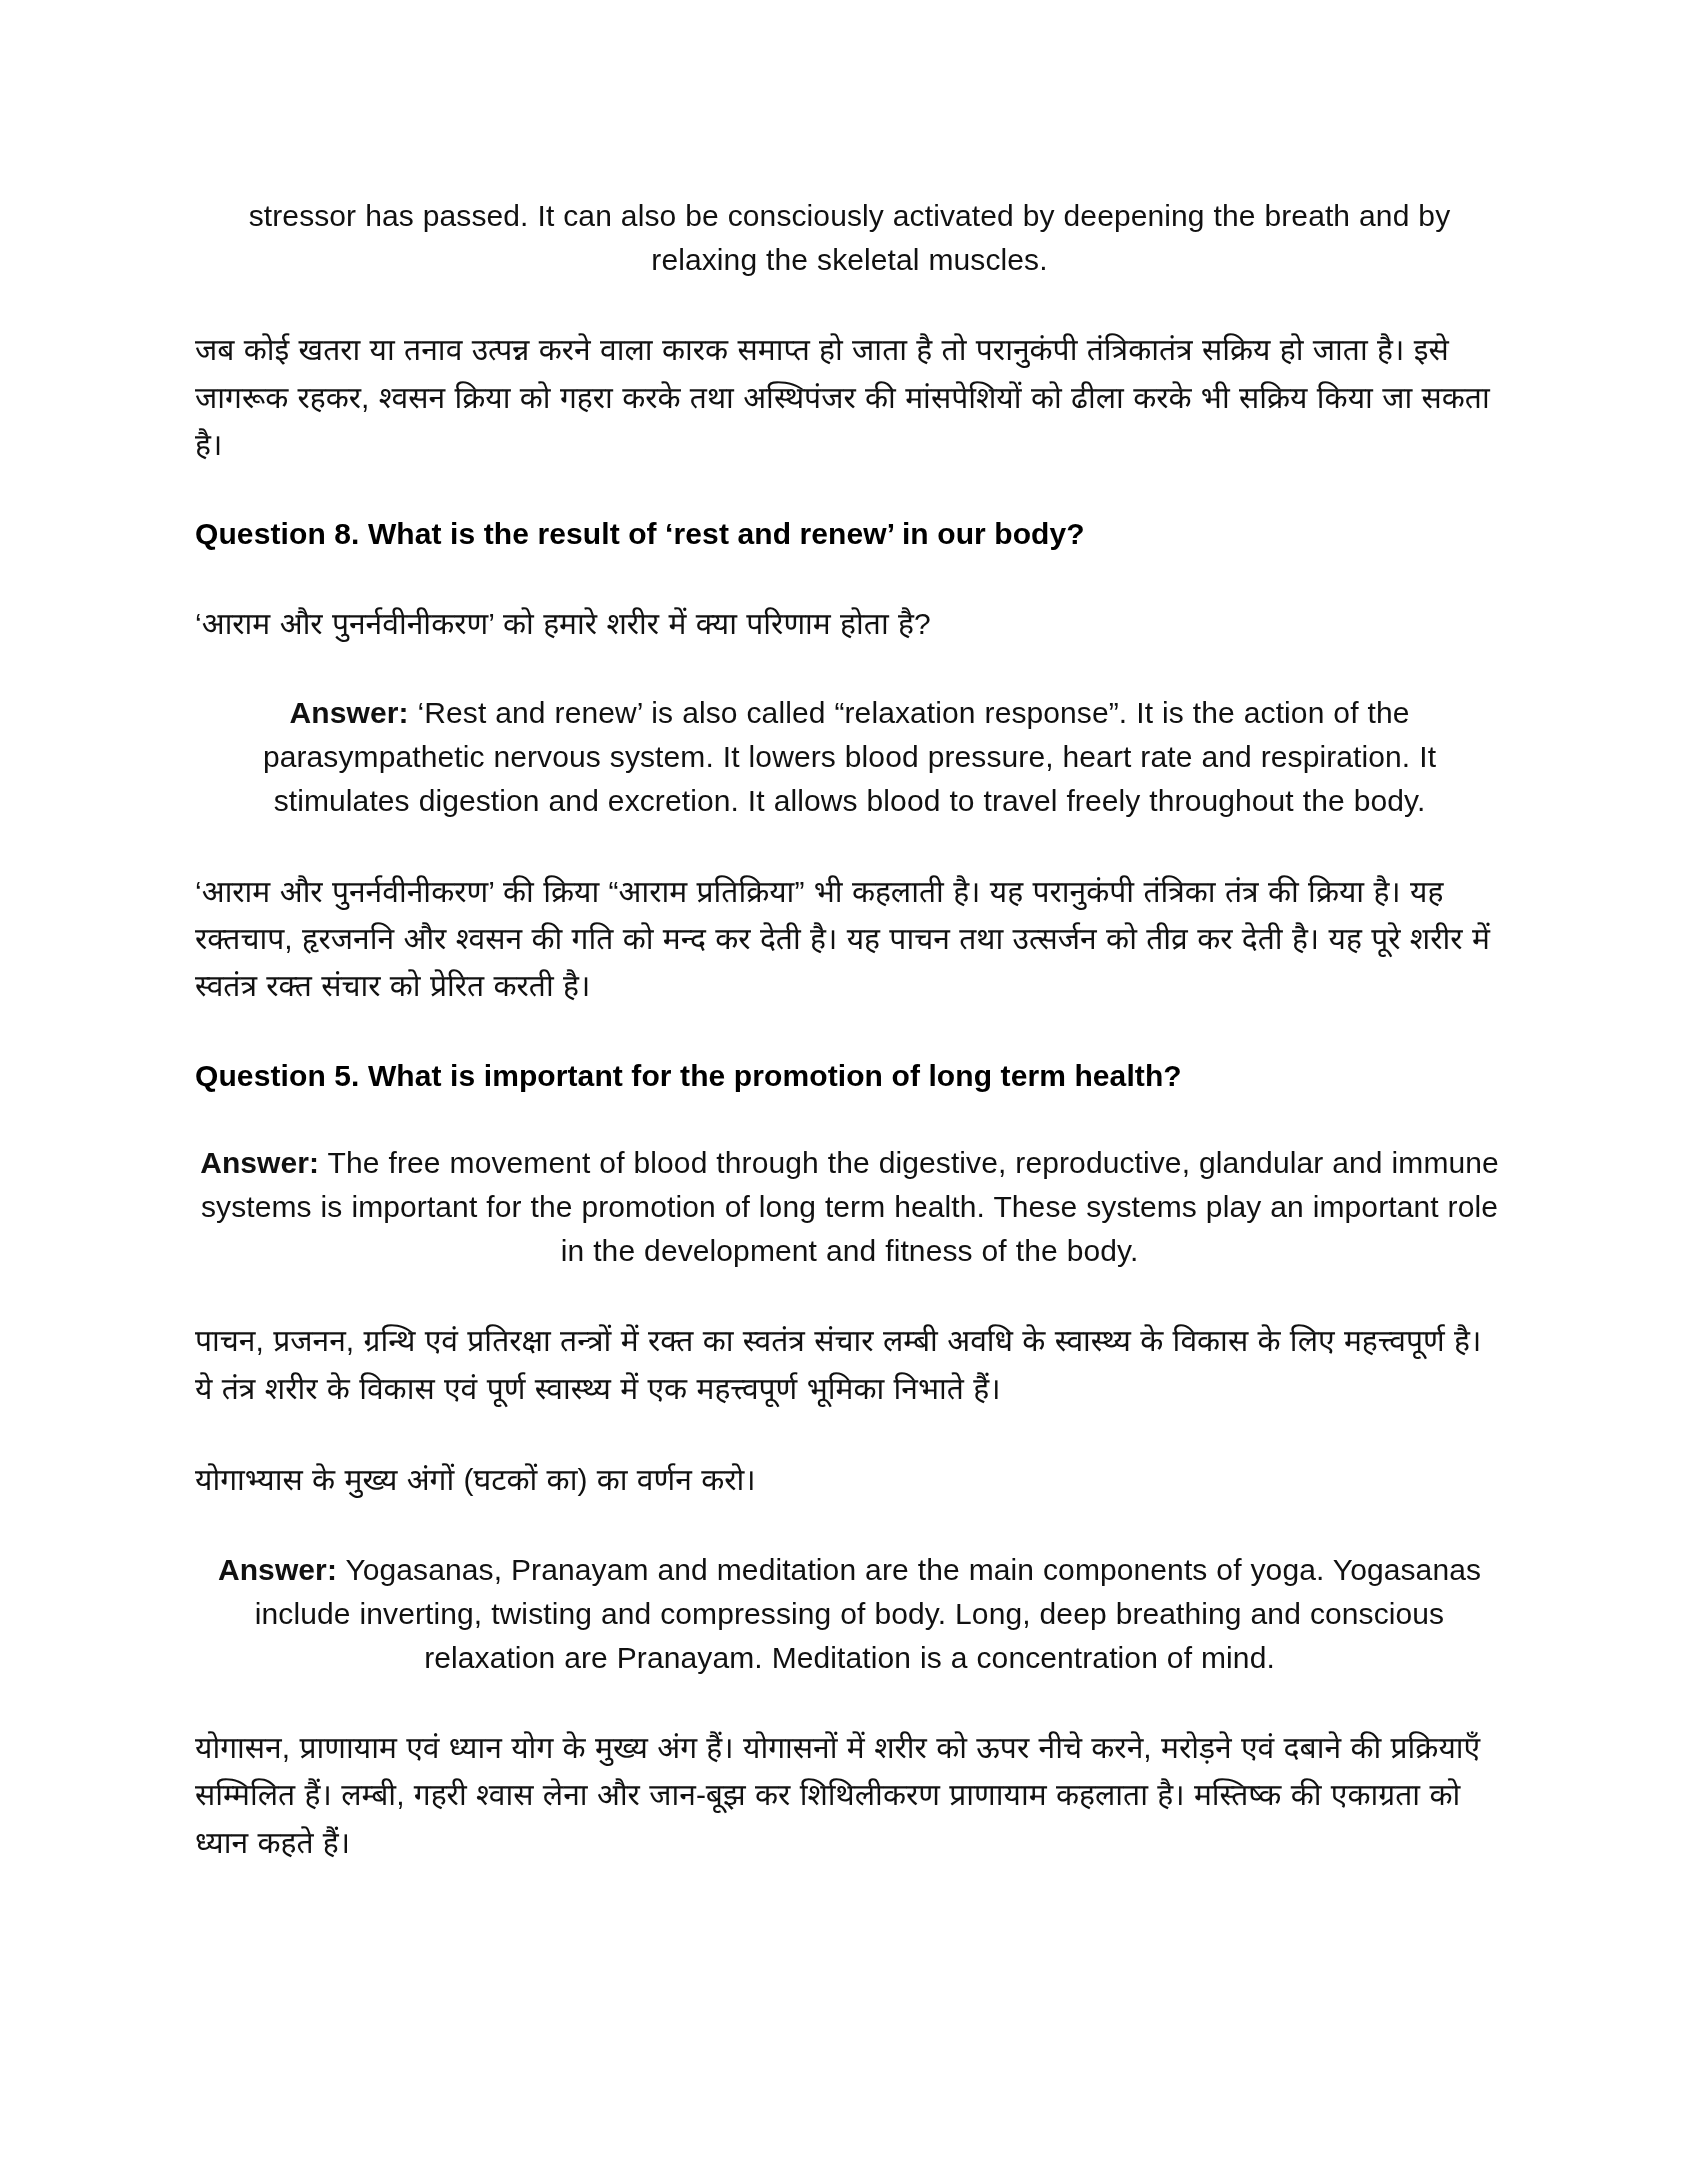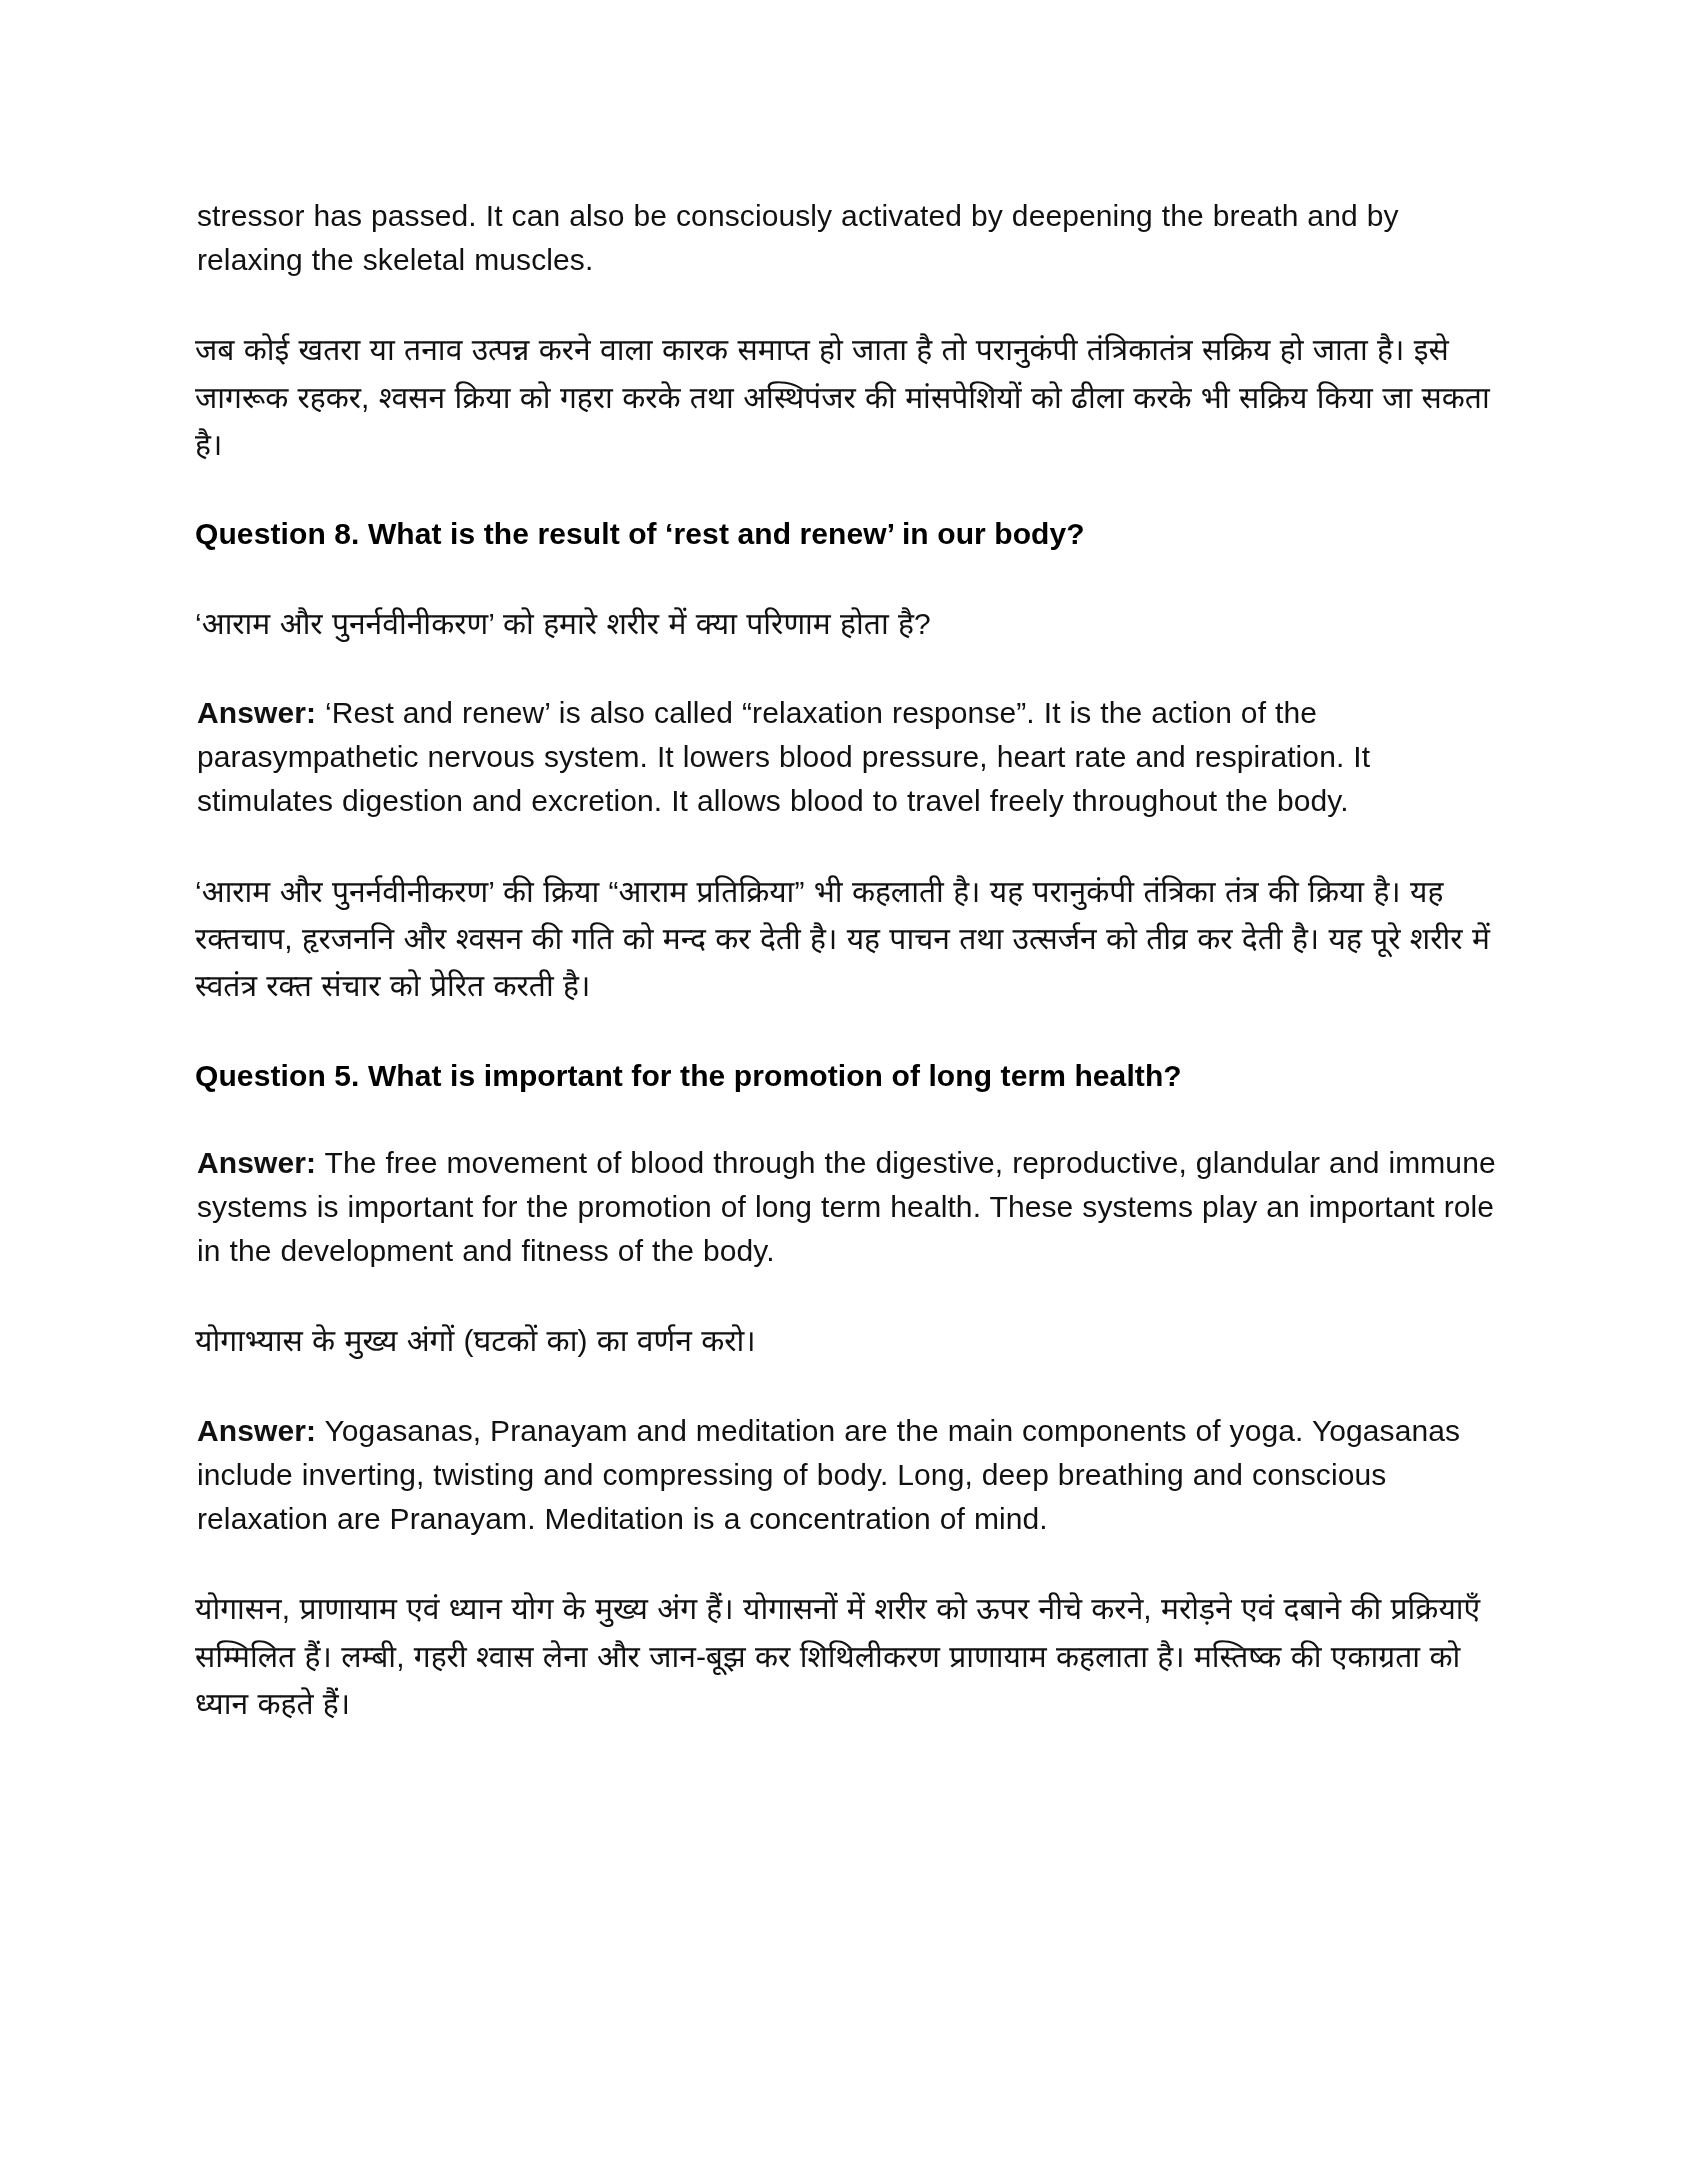--- a/index.html
+++ b/index.html
@@ -31,20 +31,21 @@
 
   
   p.en {
     font-family: "Liberation Sans", sans-serif;
     font-size: 30px;
     line-height: 1.47;
     margin: 0 0 44px 2px;
     letter-spacing: 0.1px;
     word-spacing: 0.5px;
     color: #111111;
+    text-align: center;
   }
 
   
   p.hi {
     font-family: "Liberation Sans", sans-serif;
     font-size: 30px;
     line-height: 1.58;
     margin: 15px 0 44px 0;
     letter-spacing: 0px;
     word-spacing: 1px;
@@ -88,20 +89,21 @@
     <p class="hi">‘आराम और पुनर्नवीनीकरण’ की क्रिया “आराम प्रतिक्रिया” भी कहलाती है। यह परानुकंपी तंत्रिका तंत्र की क्रिया है। यह रक्तचाप, हृरजननि और श्वसन की गति को मन्द कर देती है। यह पाचन तथा उत्सर्जन को तीव्र कर देती है। यह पूरे शरीर में स्वतंत्र रक्त संचार को प्रेरित करती है।</p>
 
     <h2 class="question">Question 5. What is important for the promotion of long term health?</h2>
 
 
     <p class="en">
       <span class="answer-label">Answer:</span>
       <span>The free movement of blood through the digestive, reproductive, glandular and immune systems is important for the promotion of long term health. These systems play an important role in the development and fitness of the body.</span>
     </p>
 
+    <p class="hi">पाचन, प्रजनन, ग्रन्थि एवं प्रतिरक्षा तन्त्रों में रक्त का स्वतंत्र संचार लम्बी अवधि के स्वास्थ्य के विकास के लिए महत्त्वपूर्ण है। ये तंत्र शरीर के विकास एवं पूर्ण स्वास्थ्य में एक महत्त्वपूर्ण भूमिका निभाते हैं।</p>
 
 
     <p class="hi">योगाभ्यास के मुख्य अंगों (घटकों का) का वर्णन करो।</p>
 
     <p class="en">
       <span class="answer-label">Answer:</span>
       <span>Yogasanas, Pranayam and meditation are the main components of yoga. Yogasanas include inverting, twisting and compressing of body. Long, deep breathing and conscious relaxation are Pranayam. Meditation is a concentration of mind.</span>
     </p>
 
     <p class="hi">योगासन, प्राणायाम एवं ध्यान योग के मुख्य अंग हैं। योगासनों में शरीर को ऊपर नीचे करने, मरोड़ने एवं दबाने की प्रक्रियाएँ सम्मिलित हैं। लम्बी, गहरी श्वास लेना और जान-बूझ कर शिथिलीकरण प्राणायाम कहलाता है। मस्तिष्क की एकाग्रता को ध्यान कहते हैं।</p>

